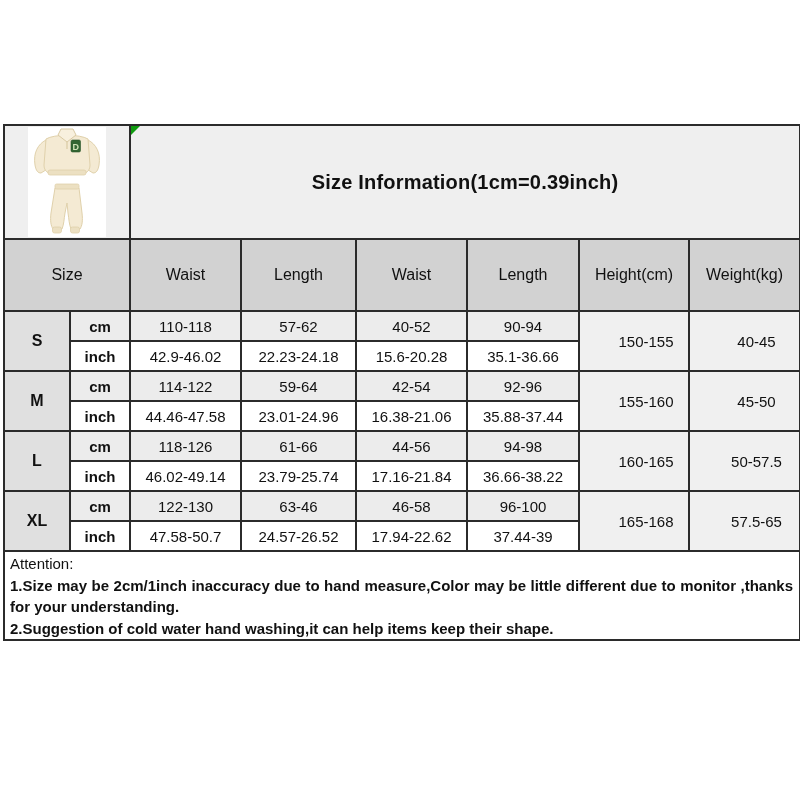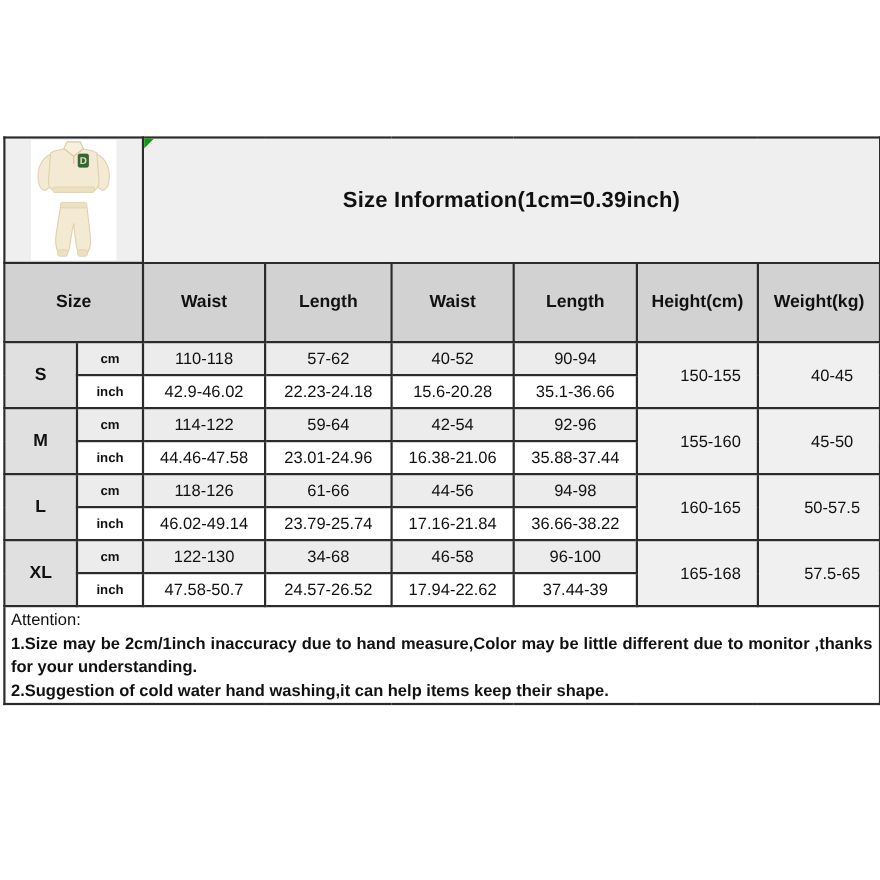--- a/index.html
+++ b/index.html
@@ -45,29 +45,29 @@
     left: 0;
     width: 0;
     height: 0;
     border-top: 9px solid #0f9b0f;
     border-right: 9px solid transparent;
   }
   tr.r-cols { height: 72px; }
   .size-table th {
     background: #d2d2d2;
     font-size: 16px;
-    font-weight: bold;
+    font-weight: normal;
   }
   tr.r-data { height: 30px; font-size: 15px; }
   td.letter {
     background: #e0e0e0;
     font-weight: bold;
     font-size: 16px;
   }
-  td.unit { font-weight: bold; font-size: 12px; }
+  td.unit { font-weight: bold; font-size: 15px; }
   tr.cm td.unit, tr.cm td.val { background: #ececec; }
   tr.inch td.unit, tr.inch td.val { background: #ffffff; }
   tr.inch td { border-top-width: 1px; text-align: center; }
   td.merged { background: #f0f0f0; font-size: 15px; padding-left: 24px; }
   tr.r-att { height: 84px; }
   td.att {
     background: #ffffff;
     text-align: left;
     vertical-align: top;
     padding: 1px 6px 0 5px;
@@ -183,21 +183,21 @@
       <td class="val">46.02-49.14</td>
       <td class="val">23.79-25.74</td>
       <td class="val">17.16-21.84</td>
       <td class="val">36.66-38.22</td>
     </tr>
 
     <tr class="r-data cm">
       <td class="letter" rowspan="2">XL</td>
       <td class="unit">cm</td>
       <td class="val">122-130</td>
-      <td class="val">34-68</td>
+      <td class="val">63-46</td>
       <td class="val">46-58</td>
       <td class="val">96-100</td>
       <td class="merged" rowspan="2">165-168</td>
       <td class="merged" rowspan="2">57.5-65</td>
     </tr>
     <tr class="r-data inch">
       <td class="unit">inch</td>
       <td class="val">47.58-50.7</td>
       <td class="val">24.57-26.52</td>
       <td class="val">17.94-22.62</td>

